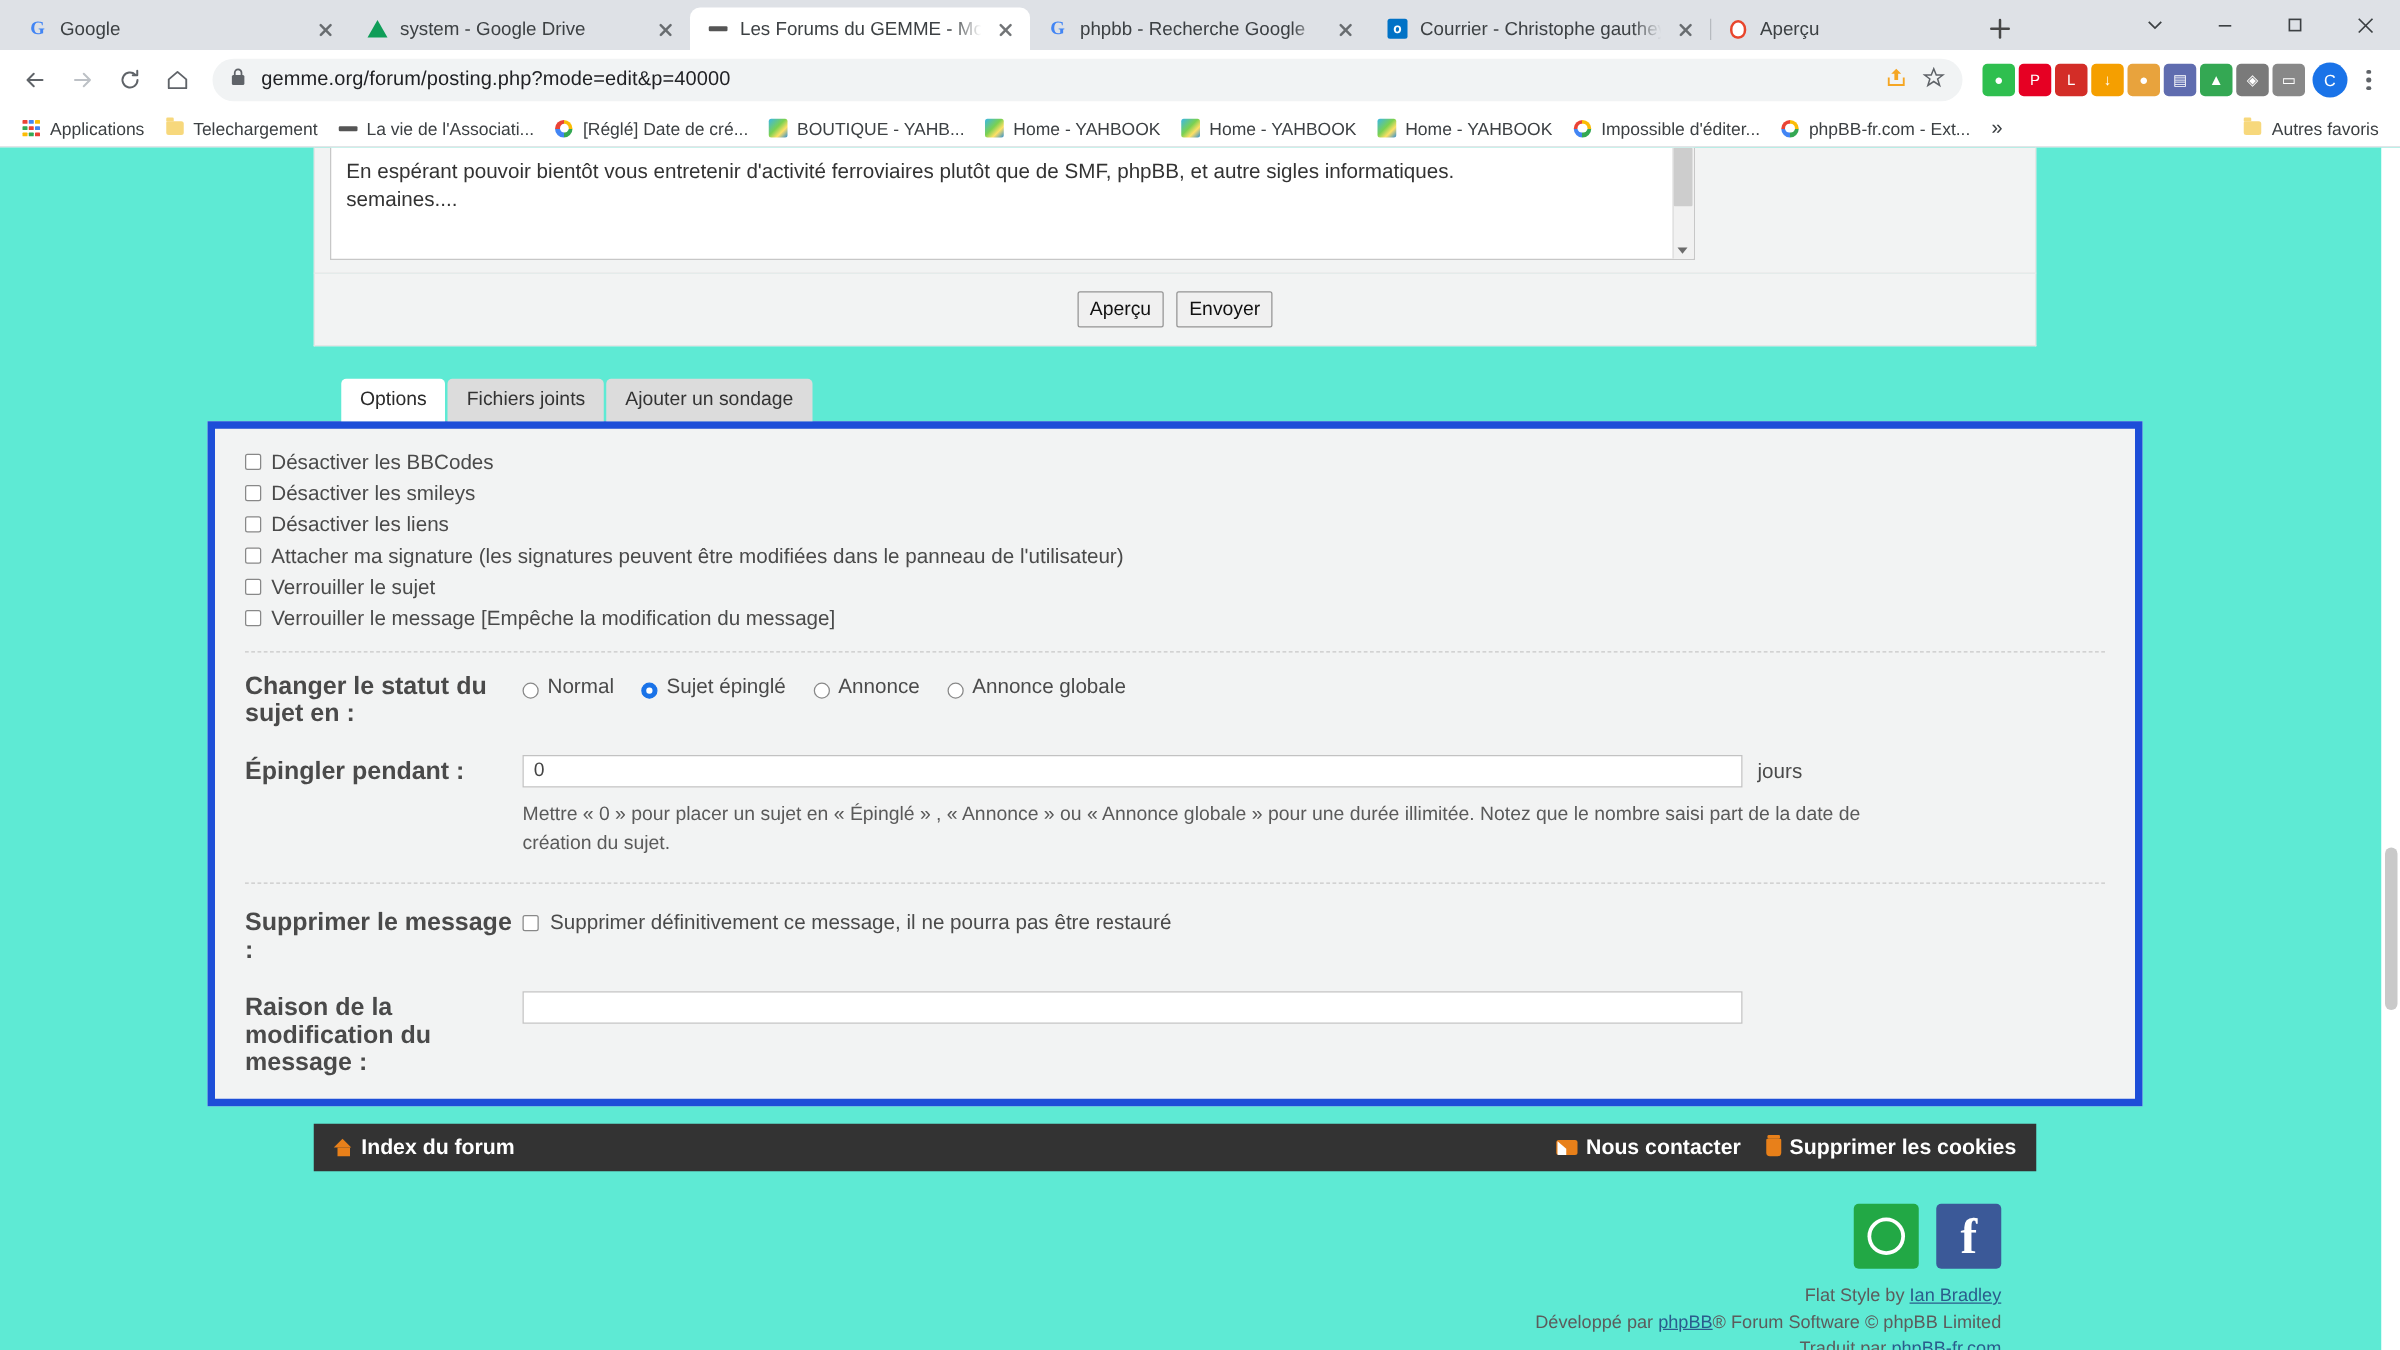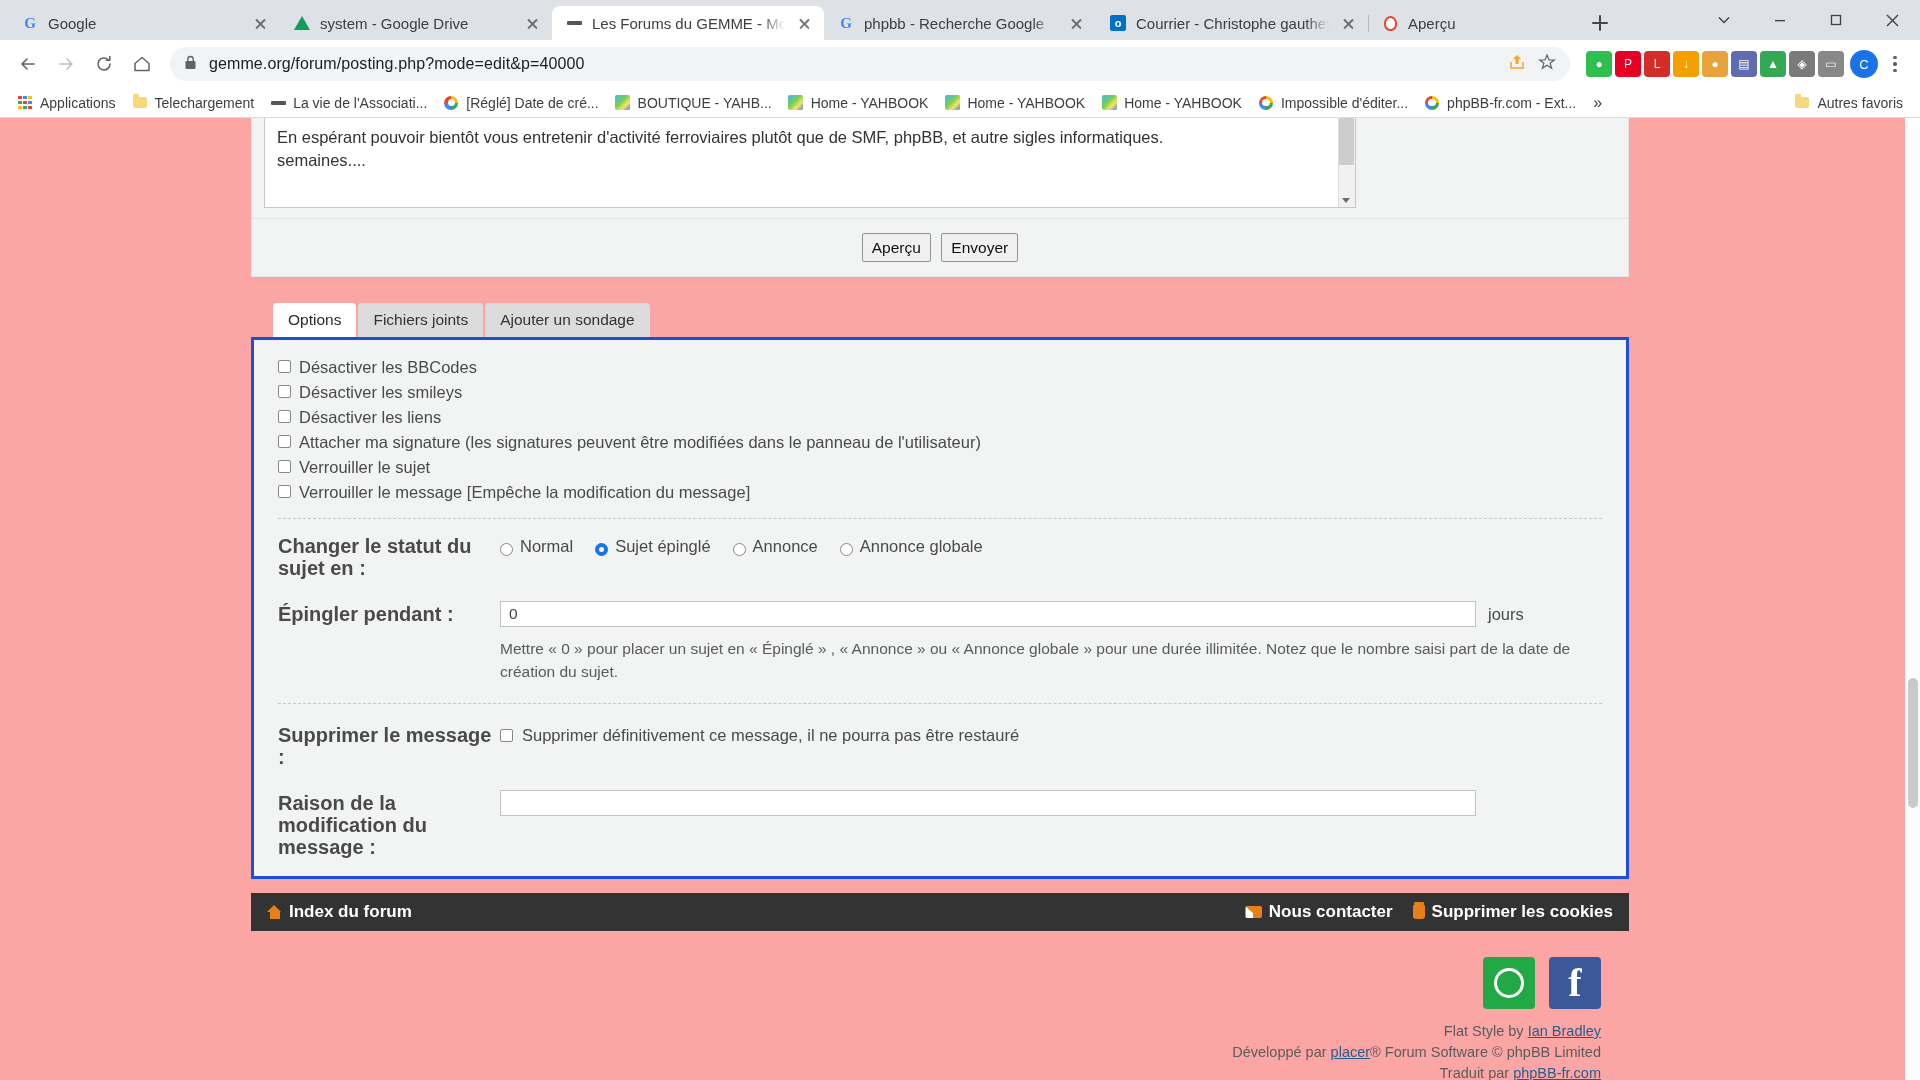--- a/index.html
+++ b/index.html
@@ -92,21 +92,21 @@
   .fi-apps i:nth-child(8){background:#34a853;} .fi-apps i:nth-child(9){background:#ea4335;}
   .fi-folder { width:14px; height:11px; background:#f7d87c; border-radius:1px 2px 2px 2px; position:relative; }
   .fi-folder:before { content:""; position:absolute; top:-3px; left:0; width:6px; height:3px; background:#f7d87c; border-radius:1px 1px 0 0; }
   .fi-ring { width:14px; height:14px; border-radius:50%;
     background:conic-gradient(#fbbc05 0deg 90deg,#34a853 90deg 180deg,#4285f4 180deg 270deg,#ea4335 270deg 360deg); position:relative; }
   .fi-ring:after { content:""; position:absolute; inset:3.2px; background:#fff; border-radius:50%; }
   .fi-yahbook { width:15px; height:15px; border-radius:2px;
     background:linear-gradient(135deg,#3bb7e8 0%,#7ad151 45%,#ffe066 70%,#2f8fd0 100%); }
 
   
-  .viewport { flex:1; position:relative; background:#fca5a5; overflow:hidden; }
+  .viewport { flex:1; position:relative; background:#5eead4; overflow:hidden; }
   .page { width:1880px; position:relative; }
 
   .editor-box {
     margin:0 auto; width:1378px; background:#f2f3f3; border:1px solid #e5e5e5;
     border-top:none; padding:0 12px 10px 12px; display:flex;
   }
   .textarea-shell {
     width:1092px; background:#fff; border:1px solid #c7c7c7; border-top:none;
     height:90px; position:relative; padding:8px 12px 0 12px; overflow:hidden;
   }
@@ -132,21 +132,21 @@
   }
 
   .tabs-row { width:1378px; margin:26px auto 0 auto; display:flex; gap:2px; padding-left:22px; }
   .ptab {
     font-size:15.5px; color:#333; padding:8px 15px 8px 15px;
     background:#dcdcdc; border-radius:4px 4px 0 0; line-height:18px;
   }
   .ptab.active { background:#ffffff; color:#2a2a2a; }
 
   .optpanel {
-    width:1378px; margin:0 auto; background:#f2f3f3; border:3px solid #1d4ed8;
+    width:1548px; margin:0 auto; background:#f2f3f3; border:6px solid #1d4ed8;
     padding:14px 24px 18px 24px;
   }
   .cbrow { display:flex; align-items:center; gap:8px; height:25px; }
   .cbox {
     width:13px; height:13px; background:#fff; border:1px solid #888; border-radius:2px; flex:none;
   }
   .cblabel { font-size:16.5px; color:#4a4a4a; line-height:20px; }
 
   .hr-dash { border-top:1px dashed #c8c8c8; margin:14px 0 0 0; height:0; }
 
@@ -569,21 +569,21 @@
           <span class="globe"></span>
         </div>
         <div class="sq fb">f</div>
       </div>
 
       <div class="credits">
         <div>
           <span>Flat Style by </span><a href="#">Ian Bradley</a>
         </div>
         <div>
-          <span>Développé par </span><a href="#">placer</a><span>® Forum Software © phpBB Limited</span>
+          <span>Développé par </span><a href="#">phpBB</a><span>® Forum Software © phpBB Limited</span>
         </div>
         <div>
           <span>Traduit par </span><a href="#">phpBB-fr.com</a>
         </div>
         <div>
           <span>Confidentialité</span>
           <span>|</span>
           <span>Conditions</span>
         </div>
         <div class="admin">Panneau d'administration</div>

